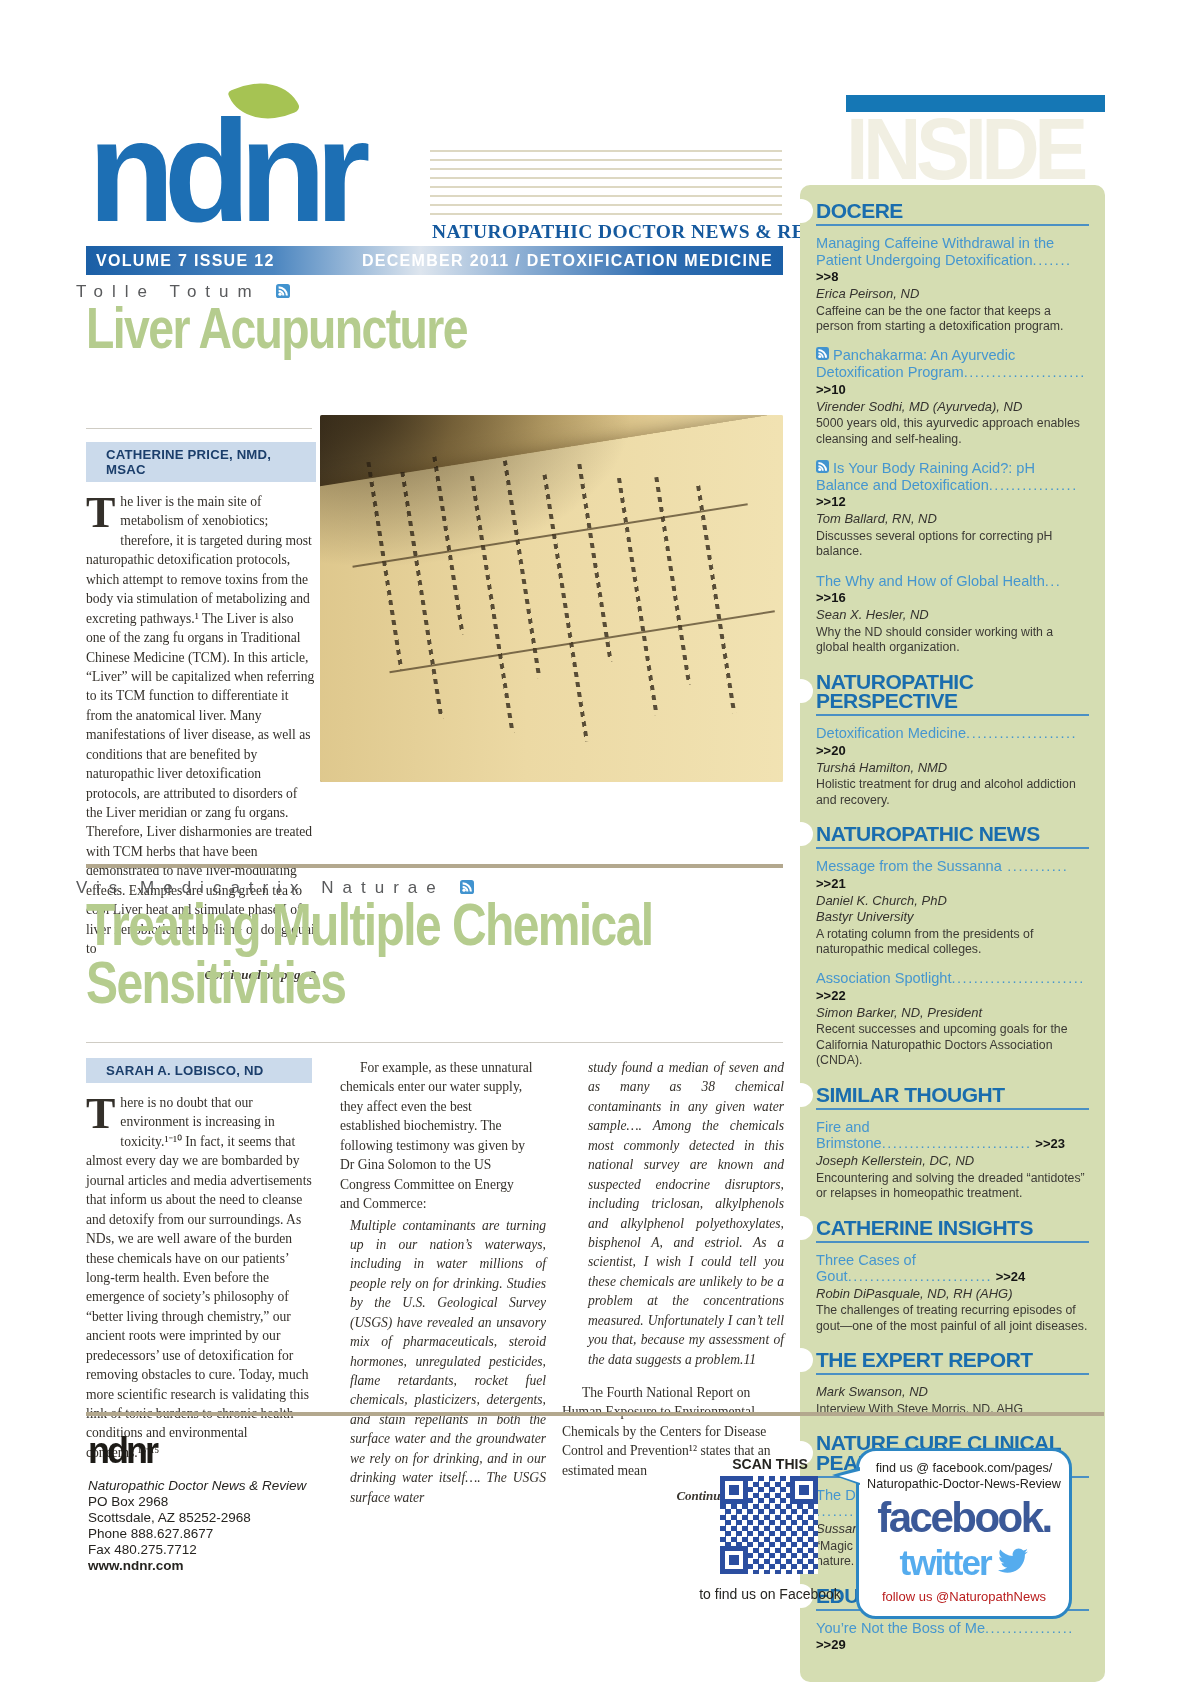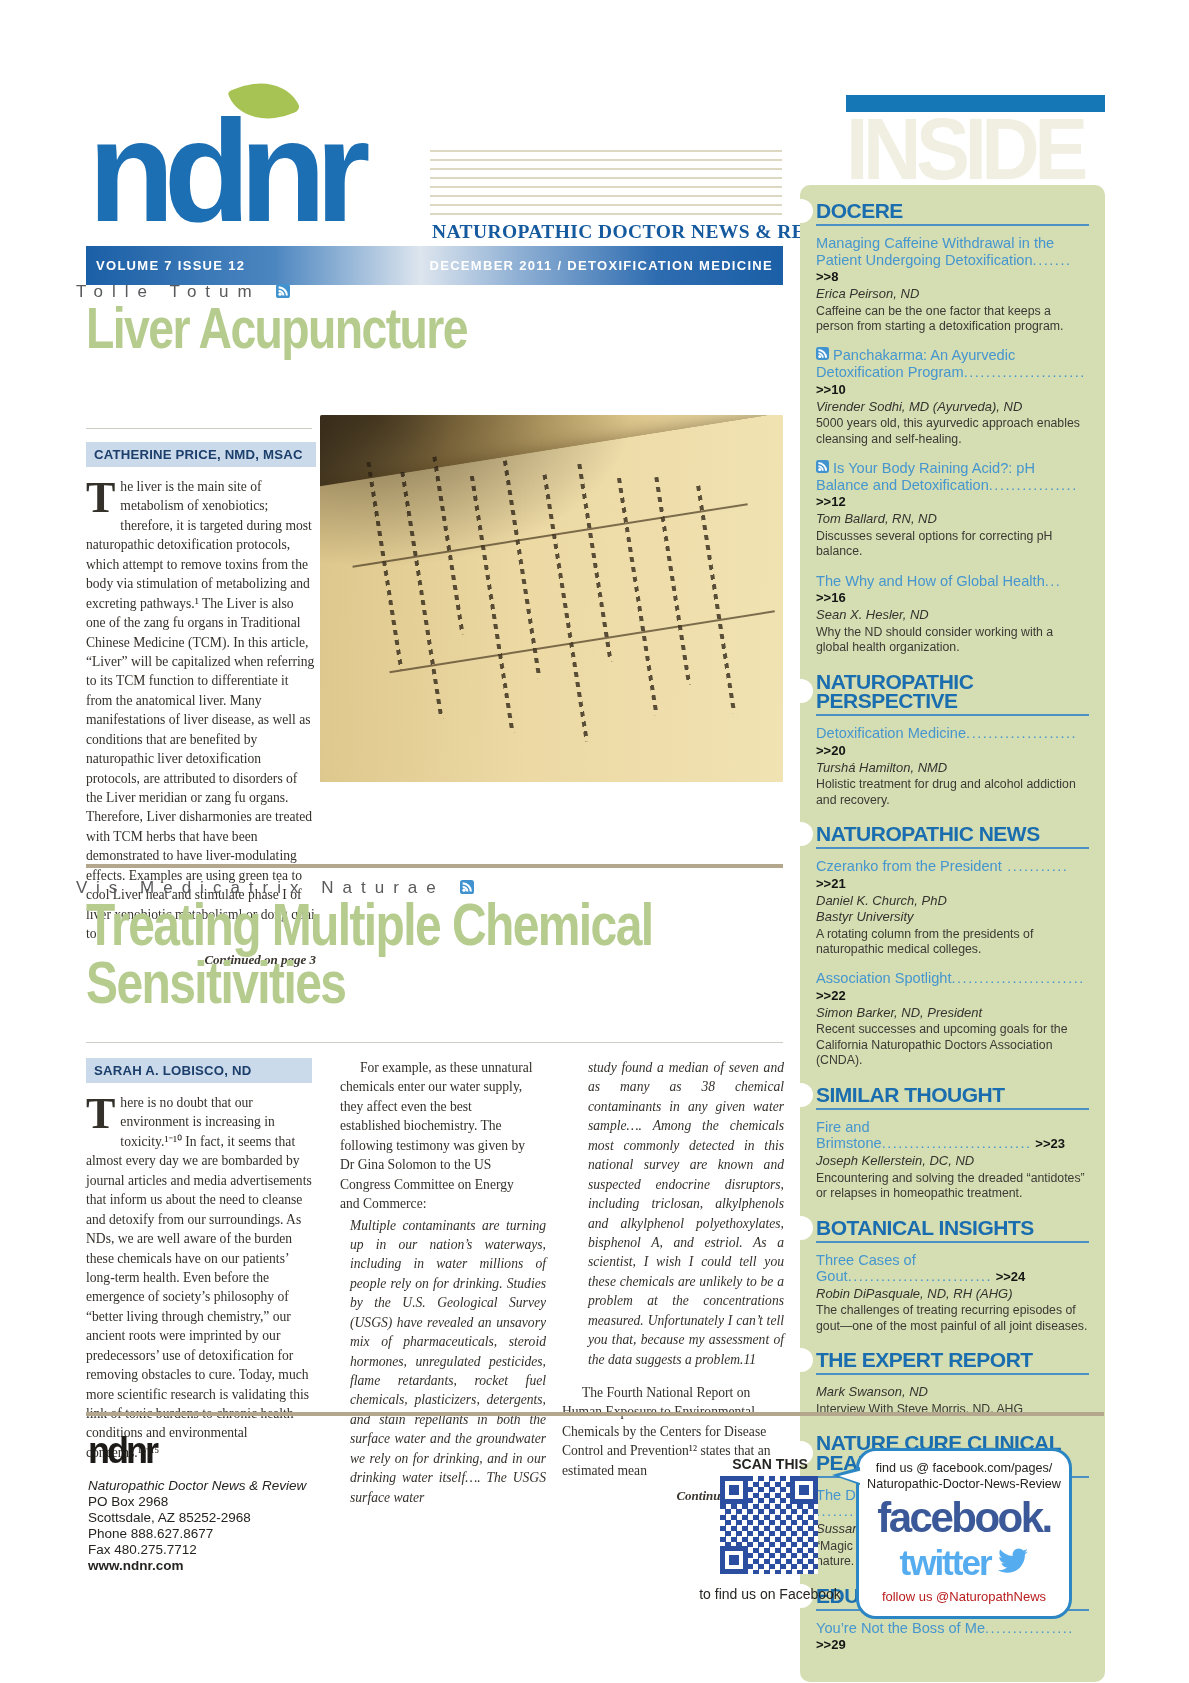--- a/index.html
+++ b/index.html
@@ -8,32 +8,32 @@
   
   .logo-wrap{position:absolute;left:88px;top:92px;width:340px;height:158px;}
   .logo-text{position:absolute;left:0;top:8px;font-weight:bold;font-size:142px;line-height:1;
              letter-spacing:-11px;color:var(--brand-blue,#1d6fb4);transform:scaleY(1.02);}
   .leaf{position:absolute;left:146px;top:-14px;width:60px;height:46px;background:var(--leaf-green,#a6c353);
         border-radius:8% 95% 12% 95%;transform:rotate(-24deg);}
   .mast-lines{position:absolute;left:430px;top:150px;width:352px;height:66px;
         background:repeating-linear-gradient(180deg,#ddd8c2 0 2px,transparent 2px 9px);}
   .tagline{position:absolute;left:432px;top:221px;font-family:"Liberation Serif",serif;font-weight:bold;
         font-size:19.5px;letter-spacing:.4px;color:var(--dark-blue,#15599e);}
-  .volbar{position:absolute;left:86px;top:246px;width:697px;height:39px;box-sizing:border-box;
+  .volbar{position:absolute;left:86px;top:246px;width:697px;height:29px;box-sizing:border-box;
         display:flex;justify-content:space-between;align-items:center;padding:0 10px;
         background:linear-gradient(90deg,#1b5fa6 0%,#4c86c0 27%,#dde5ee 48%,#8fb0d4 62%,#2e6cb0 82%,#1b5fa6 100%);
-        color:#fff;font-size:13px;font-weight:bold;letter-spacing:1.3px;}
+        color:#fff;font-size:16px;font-weight:bold;letter-spacing:1.3px;}
   
   .kicker{position:absolute;left:76px;font-size:17px;letter-spacing:9px;color:#595a5c;white-space:nowrap;}
   .kicker .rss-inline{display:inline-block;vertical-align:middle;margin-left:2px;letter-spacing:0;}
   .big-title{position:absolute;left:86px;font-weight:bold;color:var(--green-title,#b5cc8e);
         line-height:.96;letter-spacing:-2px;transform:scaleX(.8);transform-origin:0 0;white-space:nowrap;}
   .serif{font-family:"Liberation Serif",serif;font-size:13.6px;line-height:1.43;color:#34302a;}
   .author-box{background:#cbdaeb;color:#1b3e6b;font-weight:bold;font-size:13.2px;
-        padding:5px 8px;letter-spacing:.2px;margin-bottom:10px;}
+        padding:5px 20px;letter-spacing:.2px;margin-bottom:10px;}
   .dropcap::first-letter{float:left;font-size:44px;line-height:.82;padding:3px 5px 0 0;font-weight:bold;}
   .continued{font-family:"Liberation Serif",serif;font-style:italic;font-weight:bold;font-size:13px;
         color:#3a362f;text-align:right;margin-top:8px;}
   .thin-rule{position:absolute;border-top:1px solid #cfccc4;}
   .divider{position:absolute;left:86px;height:4px;background:var(--tan,#b3a88e);}
   
   #a1-kicker{top:282px;}
   #a1-title{top:300px;font-size:58px;}
   .a1-sub{position:absolute;left:87px;top:360px;font-family:"Liberation Serif",serif;font-size:31px;color:var(--purple,#5b3e86);}
   #a1-rule{left:86px;top:428px;width:226px;}
@@ -242,42 +242,42 @@
             <div class="sb-item">
               <div class="sb-item-title"><span>Detoxification Medicine</span><span class="leader">....................</span><span class="pg"> &gt;&gt;20</span></div>
               <div class="sb-auth">Turshá Hamilton, NMD</div>
               <div class="sb-desc">Holistic treatment for drug and alcohol addiction and recovery.</div>
             </div>
           </div>
           <div class="sb-section">
             <h3 class="sb-head">NATUROPATHIC NEWS</h3>
             <div class="sb-underline"></div>
             <div class="sb-item">
-              <div class="sb-item-title"><span>Czeranko from the President</span><span class="leader"> ...........</span><span class="pg"> &gt;&gt;21</span></div>
+              <div class="sb-item-title"><span>Message from the Sussanna</span><span class="leader"> ...........</span><span class="pg"> &gt;&gt;21</span></div>
               <div class="sb-auth">Daniel K. Church, PhD</div>
               <div class="sb-auth">Bastyr University</div>
               <div class="sb-desc">A rotating column from the presidents of naturopathic medical colleges.</div>
             </div>
             <div class="sb-item">
               <div class="sb-item-title"><span>Association Spotlight</span><span class="leader">........................</span><span class="pg"> &gt;&gt;22</span></div>
               <div class="sb-auth">Simon Barker, ND, President</div>
               <div class="sb-desc">Recent successes and upcoming goals for the California Naturopathic Doctors Association (CNDA).</div>
             </div>
           </div>
           <div class="sb-section">
             <h3 class="sb-head">SIMILAR THOUGHT</h3>
             <div class="sb-underline"></div>
             <div class="sb-item">
               <div class="sb-item-title"><span>Fire and Brimstone</span><span class="leader">...........................</span><span class="pg"> &gt;&gt;23</span></div>
               <div class="sb-auth">Joseph Kellerstein, DC, ND</div>
               <div class="sb-desc">Encountering and solving the dreaded “antidotes” or relapses in homeopathic treatment.</div>
             </div>
           </div>
           <div class="sb-section">
-            <h3 class="sb-head">BOTANICAL INSIGHTS</h3>
+            <h3 class="sb-head">CATHERINE INSIGHTS</h3>
             <div class="sb-underline"></div>
             <div class="sb-item">
               <div class="sb-item-title"><span>Three Cases of Gout</span><span class="leader">..........................</span><span class="pg"> &gt;&gt;24</span></div>
               <div class="sb-auth">Robin DiPasquale, ND, RH (AHG)</div>
               <div class="sb-desc">The challenges of treating recurring episodes of gout—one of the most painful of all joint diseases.</div>
             </div>
           </div>
           <div class="sb-section">
             <h3 class="sb-head">THE EXPERT REPORT</h3>
             <div class="sb-underline"></div>

